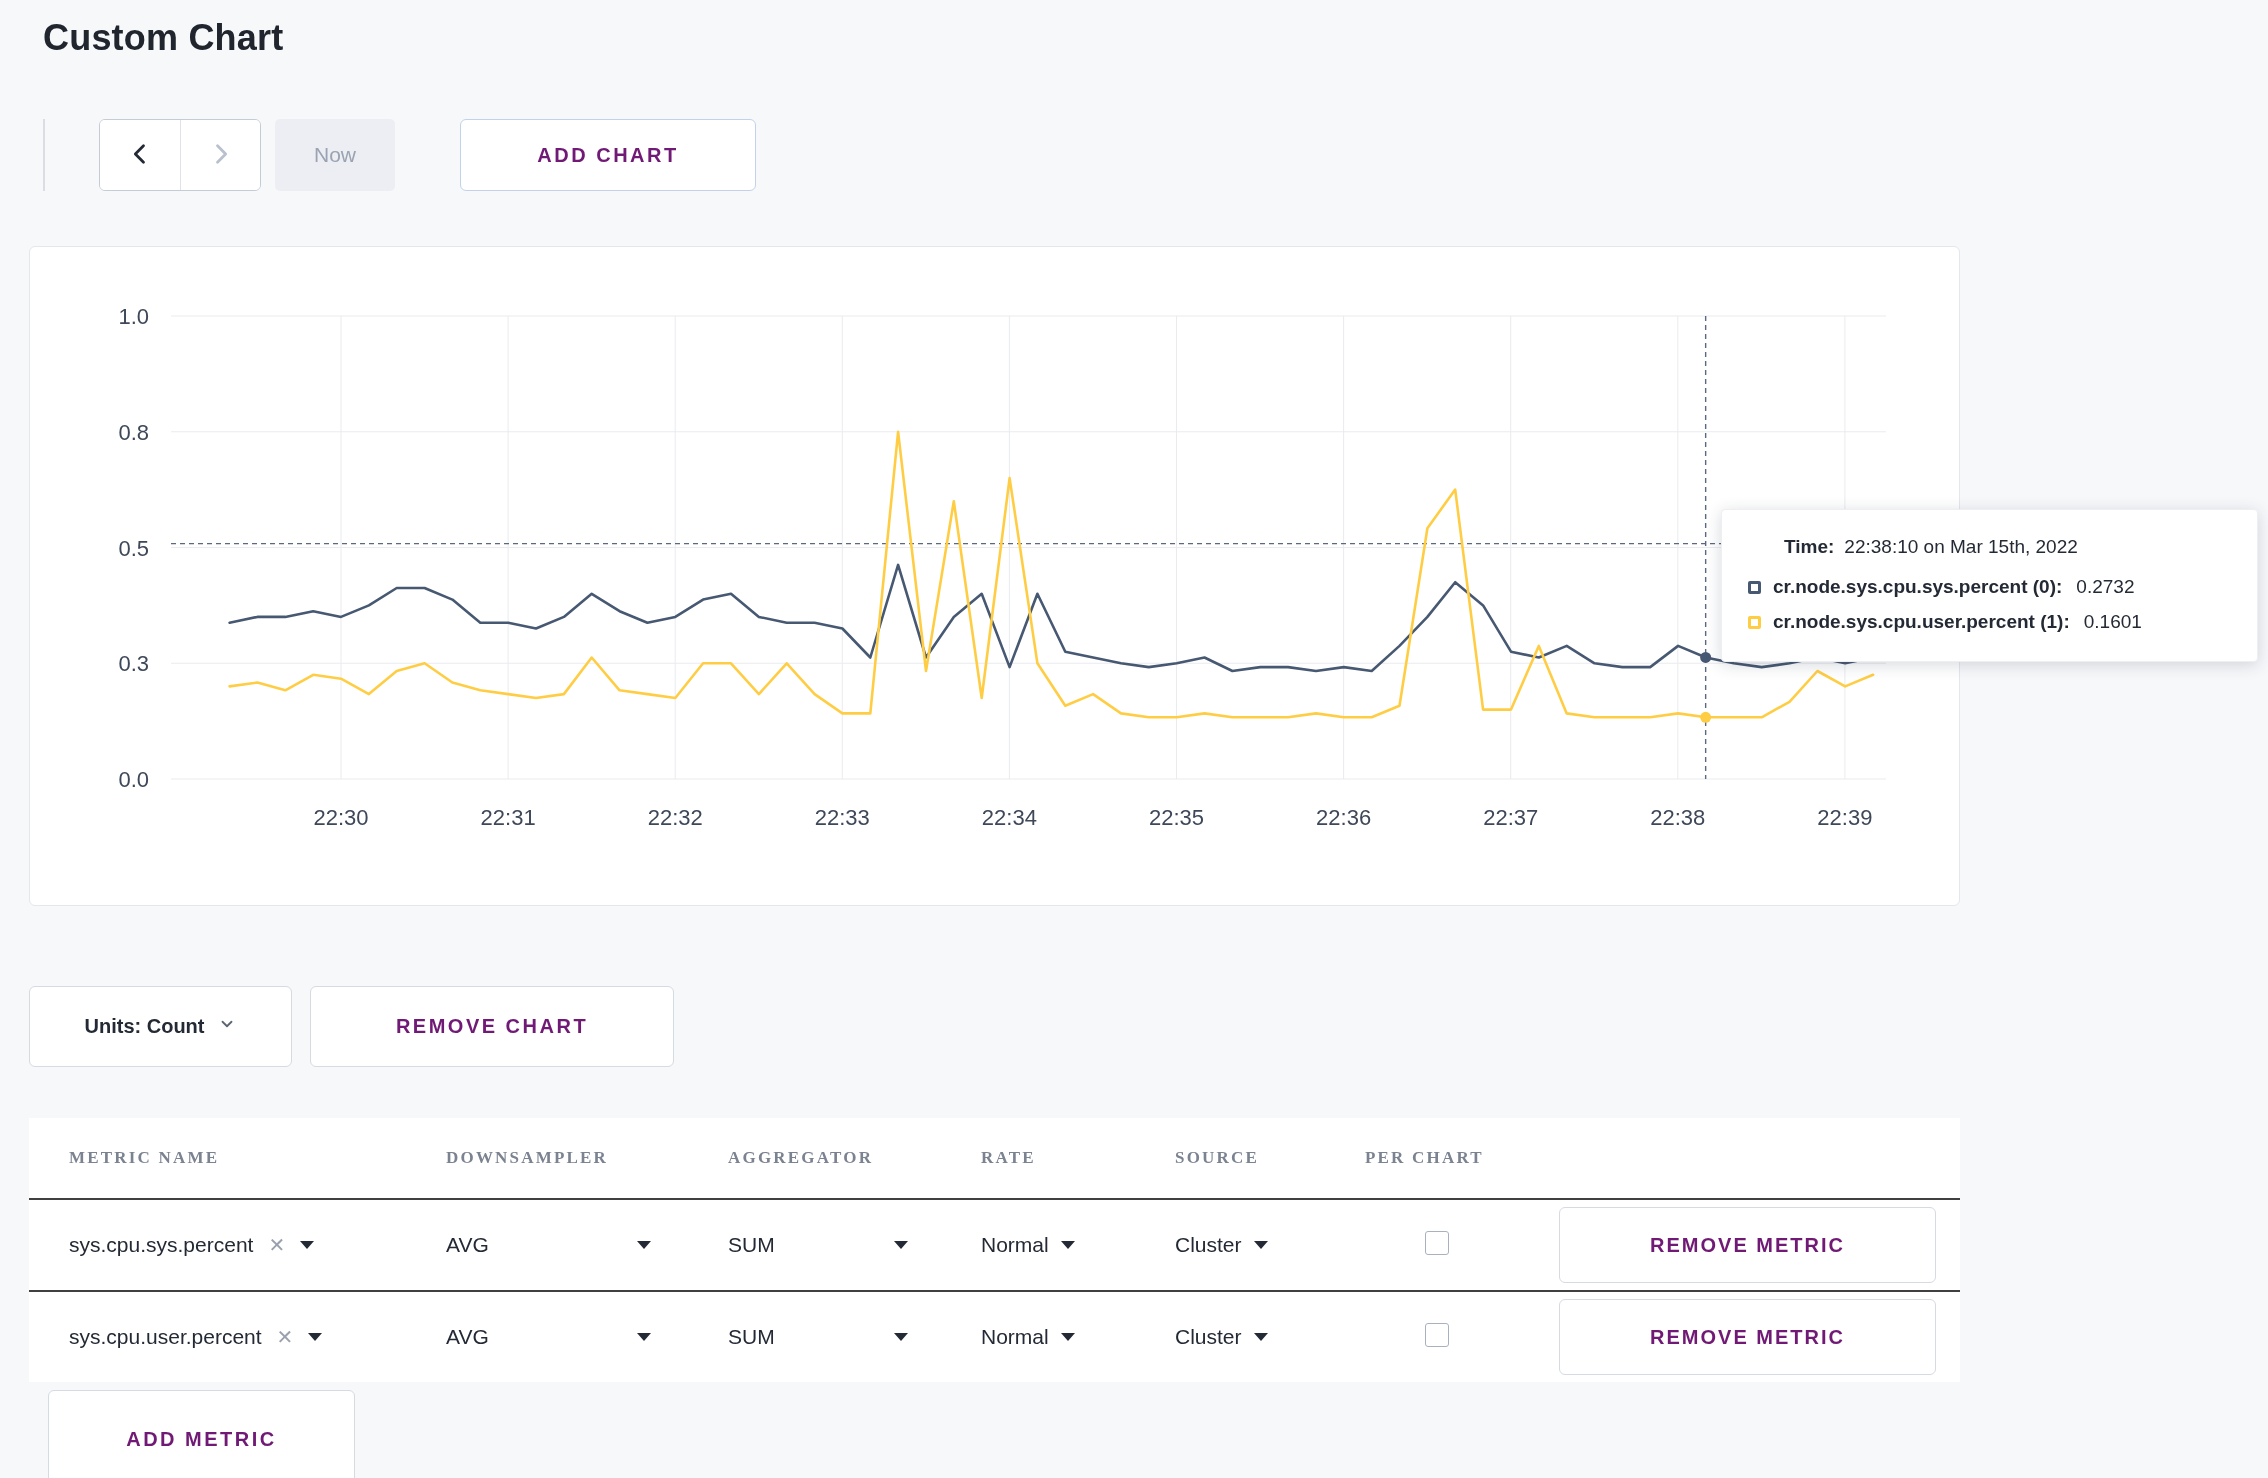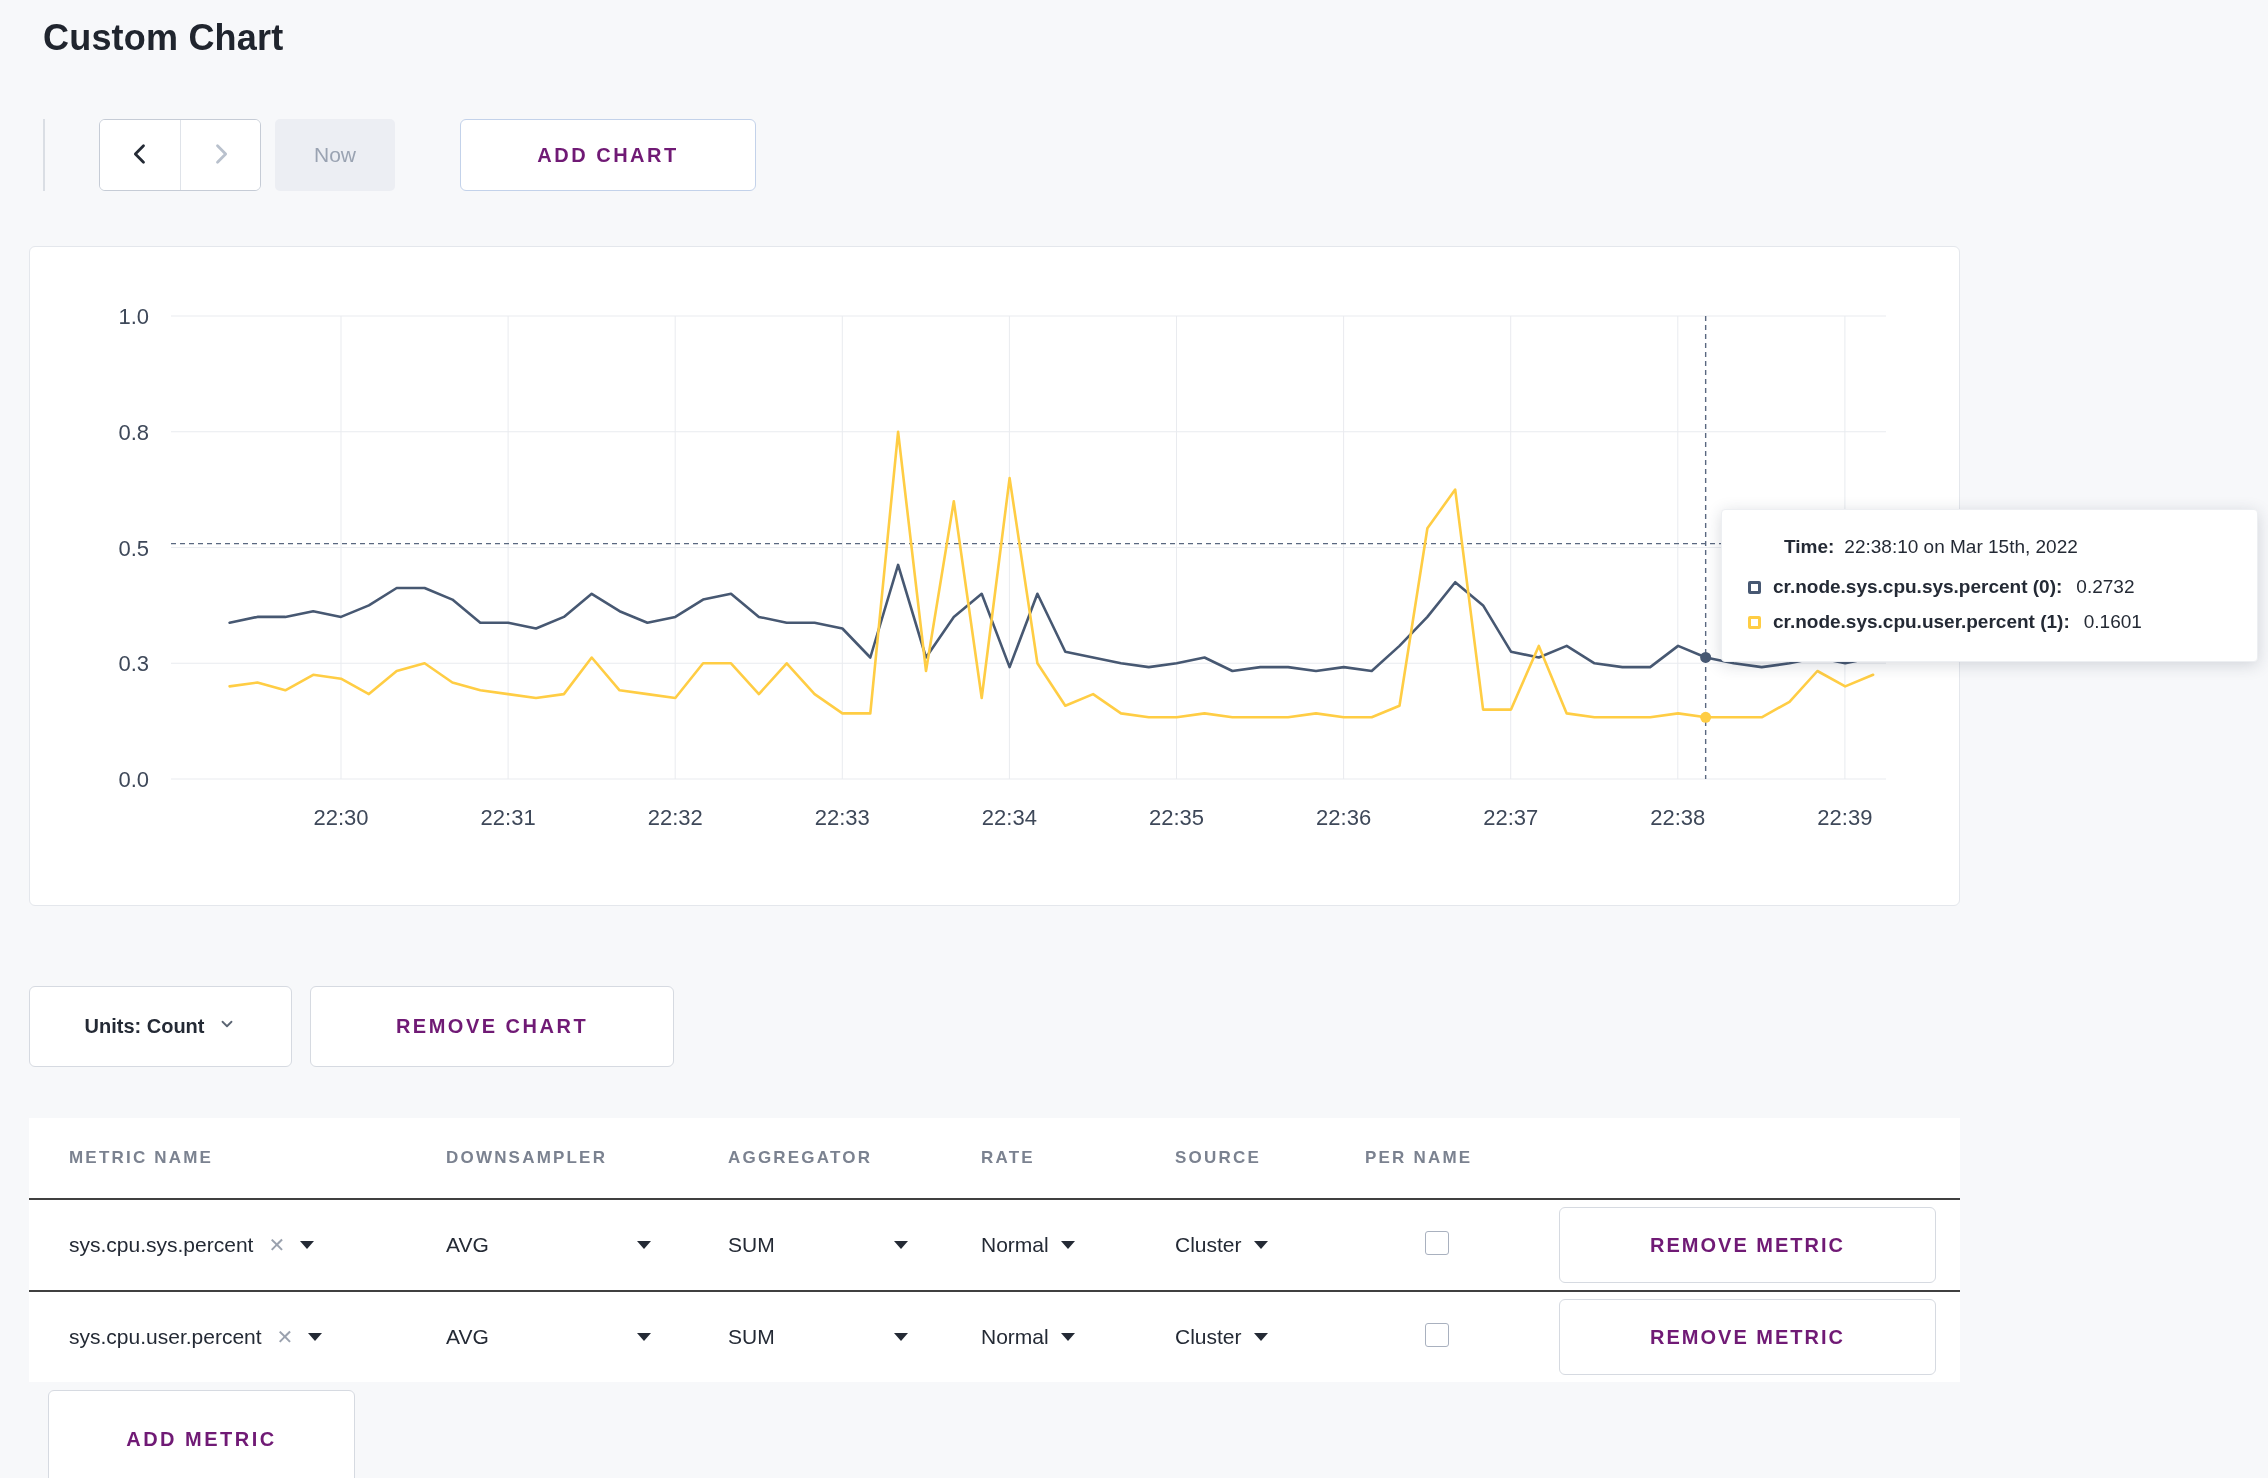--- a/index.html
+++ b/index.html
@@ -60,21 +60,21 @@
     display:flex; align-items:center; justify-content:center; gap:14px;
     font-size:20px; font-weight:700; cursor:pointer; font-family:inherit; color:#242a35;
   }
   .remove-chart { margin-left:18px; width:364px; font-size:20px; letter-spacing:2.5px; }
   
   .metrics-table { margin:51px 0 0 29px; width:1931px; background:#fff; }
   .t-grid {
     display:grid; grid-template-columns:377px 282px 253px 194px 190px 194px 1fr;
     align-items:center; padding-left:40px;
   }
-  .t-head { height:80px; }
+  .t-head { height:80px;font-family:Liberation Serif, serif; }
   .t-head span { font-size:17px; letter-spacing:2.2px; color:#7b8290; font-weight:600; }
   .t-row { height:92px; border-top:2px solid #404040; font-size:21px; }
   .metric-cell { display:flex; align-items:center; gap:15px; }
   .x-icon { color:#9aa1ae; font-size:20px; cursor:pointer; line-height:1; }
   .caret { width:0; height:0; border-left:7px solid transparent; border-right:7px solid transparent; border-top:8px solid #242a35; display:inline-block; }
   .sel { display:flex; align-items:center; cursor:pointer; }
   .sel-wide { justify-content:space-between; }
   .sel-downsampler { width:205px; }
   .sel-aggregator { width:180px; }
   .sel-narrow { gap:12px; }
@@ -188,21 +188,21 @@
     <button class="btn-outline-blue remove-chart">REMOVE CHART</button>
   </div>
 
   <div class="metrics-table">
     <div class="t-grid t-head">
       <span>METRIC NAME</span>
       <span>DOWNSAMPLER</span>
       <span>AGGREGATOR</span>
       <span>RATE</span>
       <span>SOURCE</span>
-      <span>PER NAME</span>
+      <span>PER CHART</span>
       <span></span>
     </div>
 
     <div class="t-grid t-row">
       <div class="metric-cell">
         <span>sys.cpu.sys.percent</span>
         <span class="x-icon">✕</span>
         <span class="caret"></span>
       </div>
       <div class="sel sel-wide sel-downsampler">

